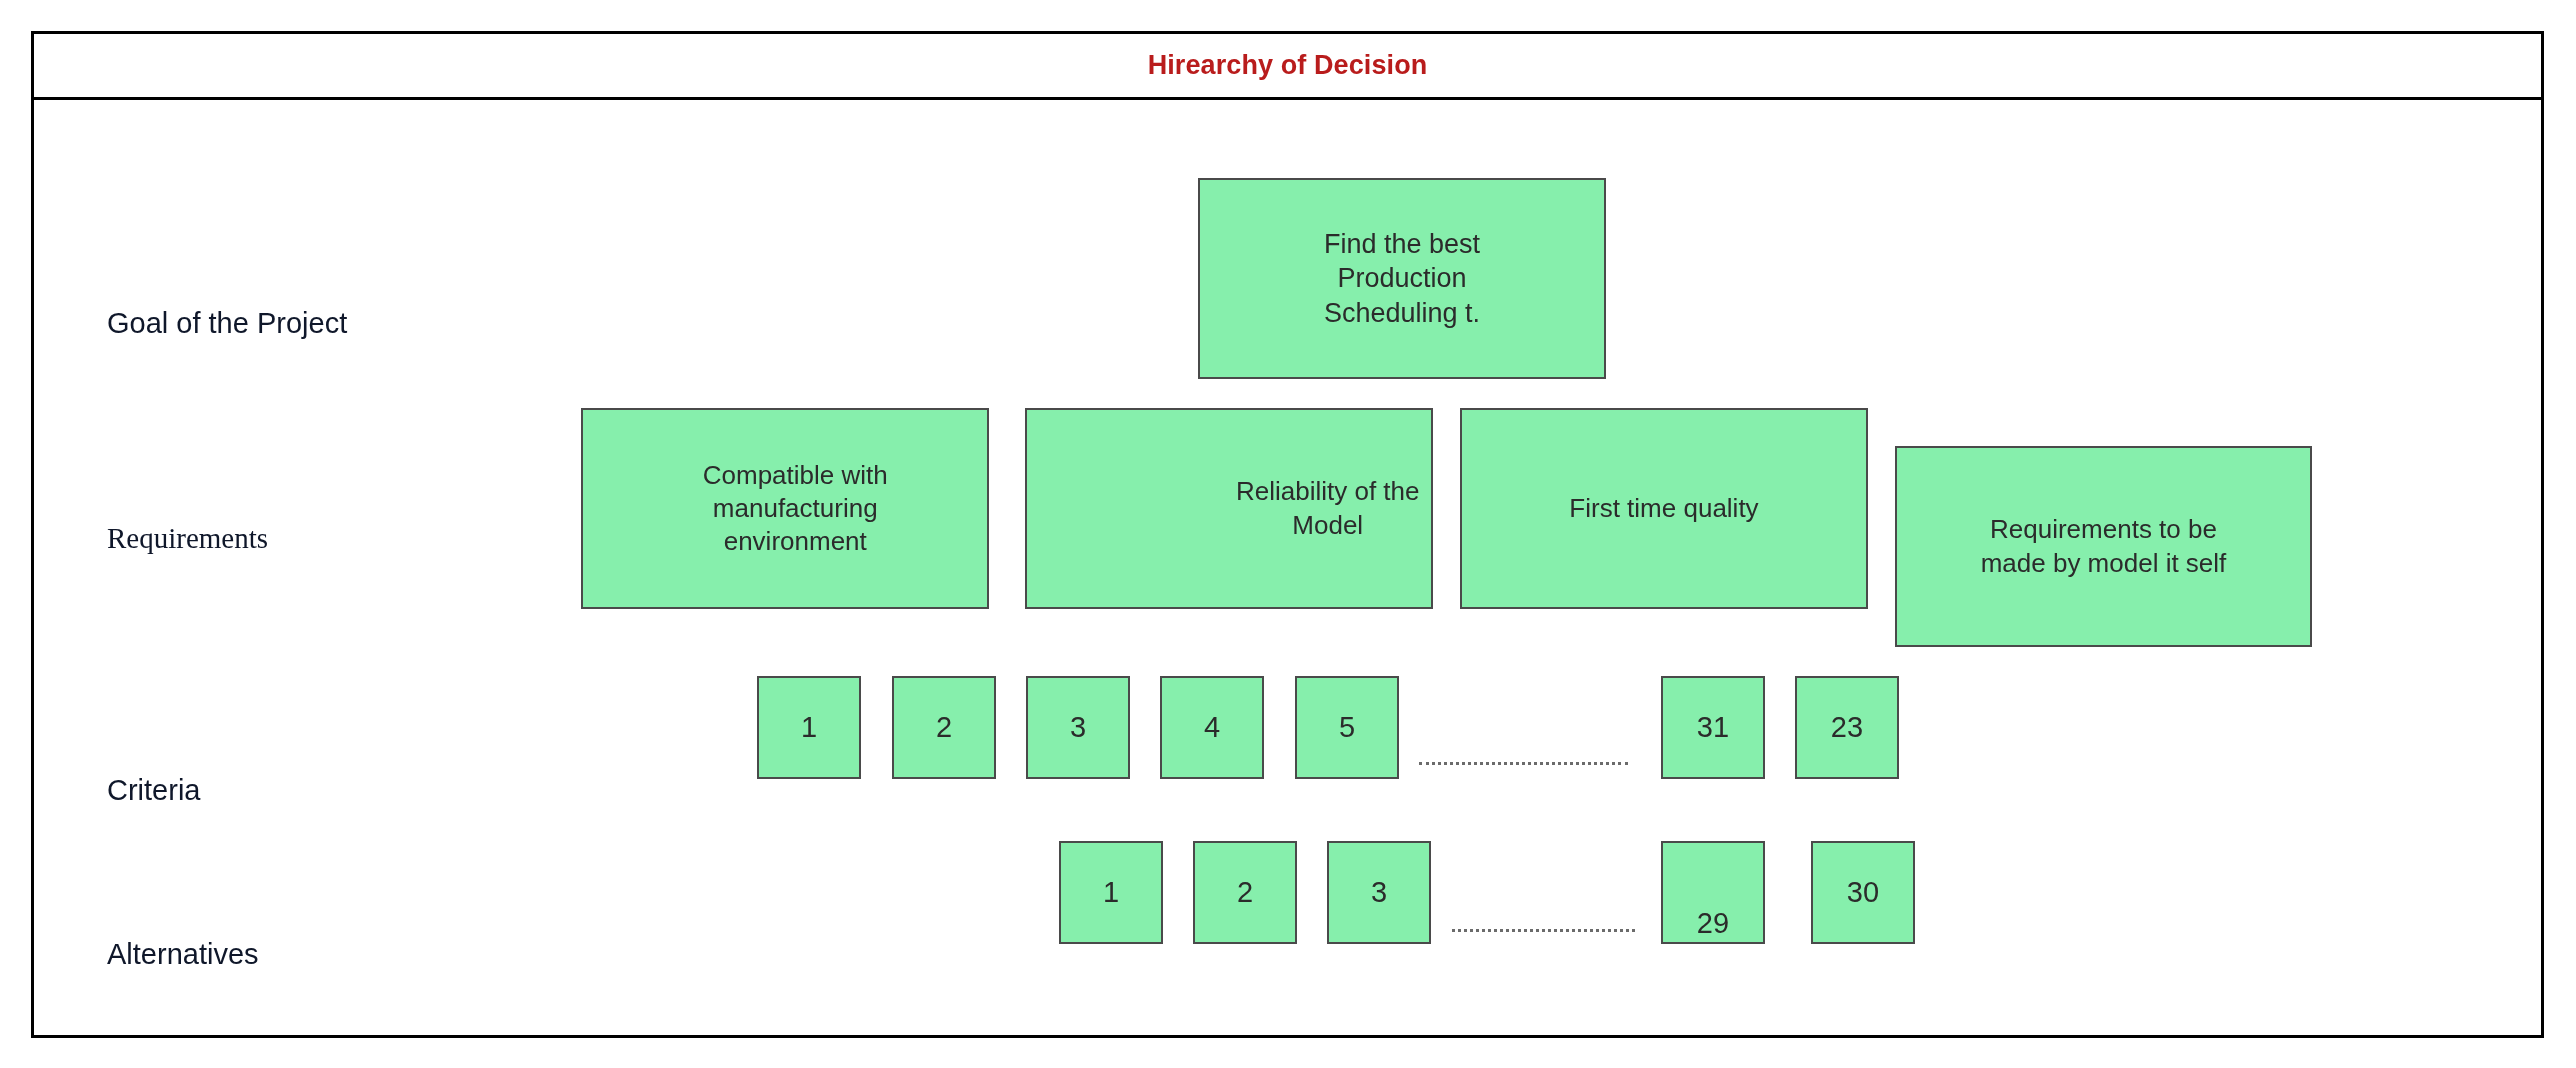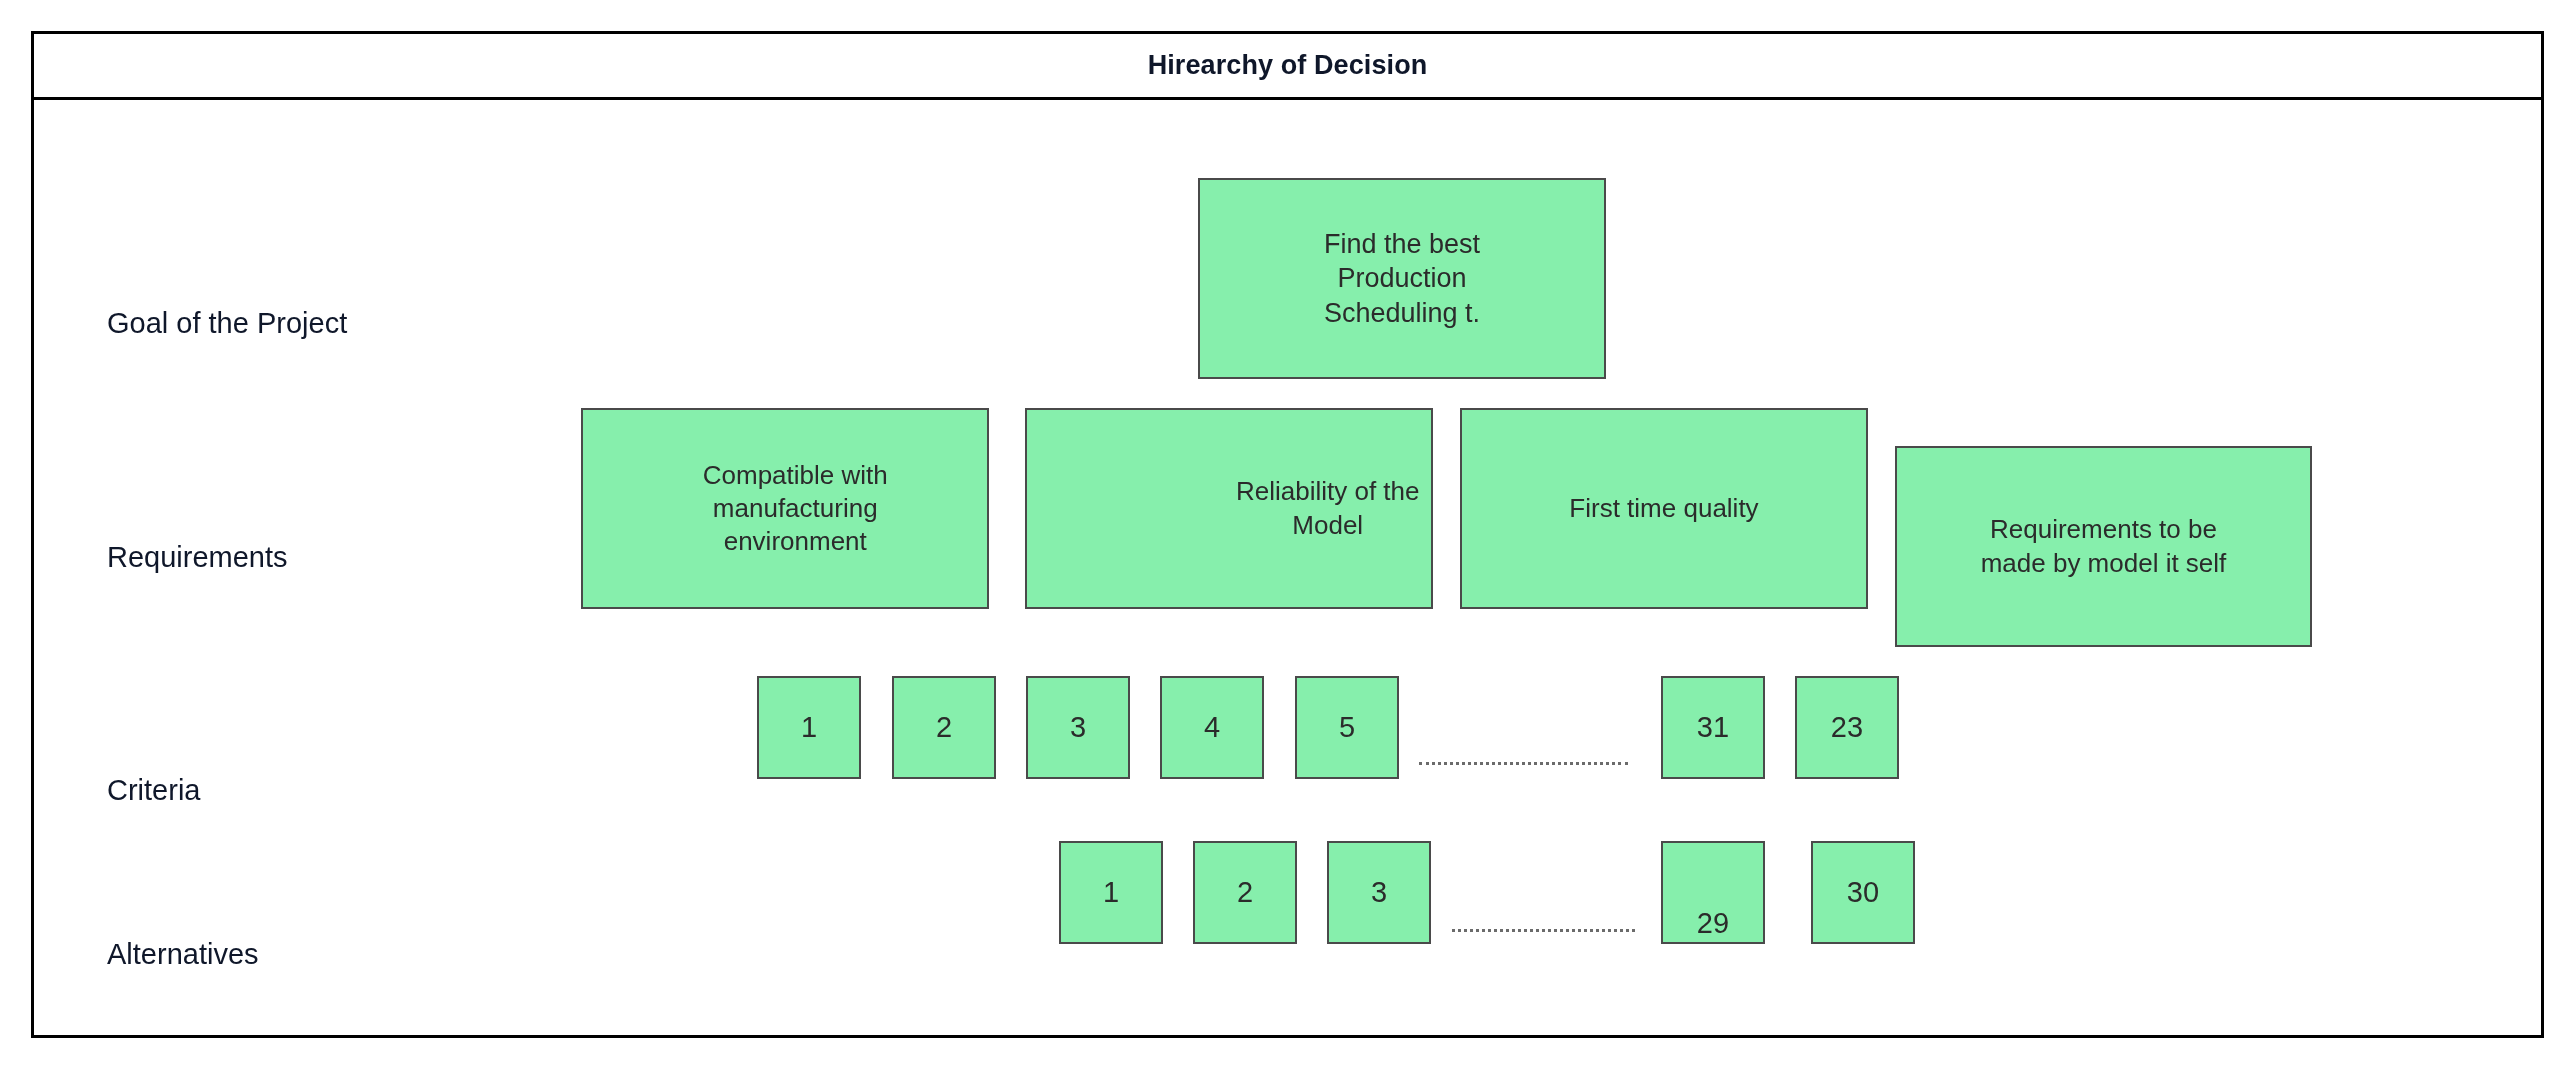--- a/index.html
+++ b/index.html
@@ -38,42 +38,42 @@
     border-bottom: 3.6px solid #000000;
     box-sizing: border-box;
     display: flex;
     align-items: center;
     justify-content: center;
   }
   #title-text {
     font-size: 27px;
     font-weight: bold;
     letter-spacing: 0.1px;
-    color: #0f172a;
+    color: #b91c1c;
   }
 
   
   #diagram-body {
     position: absolute;
     left: 0;
     top: 66px;
     right: 0;
     bottom: 0;
   }
 
   
   .row-label {
     position: absolute;
     font-size: 29px;
     color: #0f172a;
     white-space: nowrap;
     line-height: 1;
   }
   #label-goal         { left: 73px; top: 209px; }
-  #label-requirements { left: 73px; top: 443px; }
+  #label-requirements { left: 73px; top: 424px; font-family: Liberation Serif, serif; }
   #label-criteria     { left: 73px; top: 676px; }
   #label-alternatives { left: 73px; top: 840px; }
 
   
   .node {
     position: absolute;
     box-sizing: border-box;
     background: #86efac;
     border: 2.9px solid #4a4a4a;
     box-shadow: 0 0 0 0 transparent;

